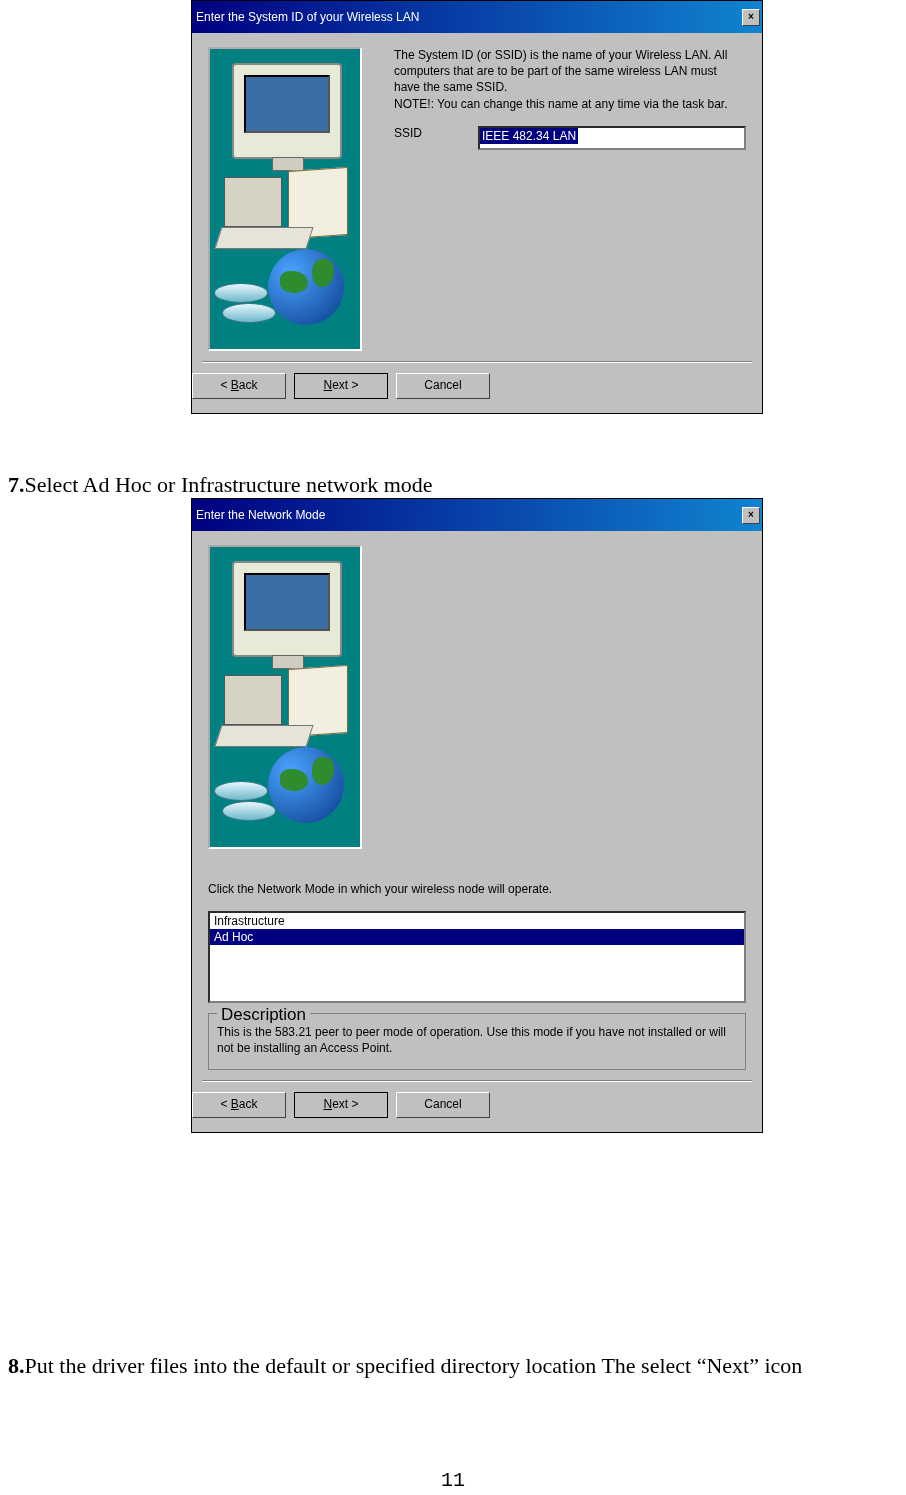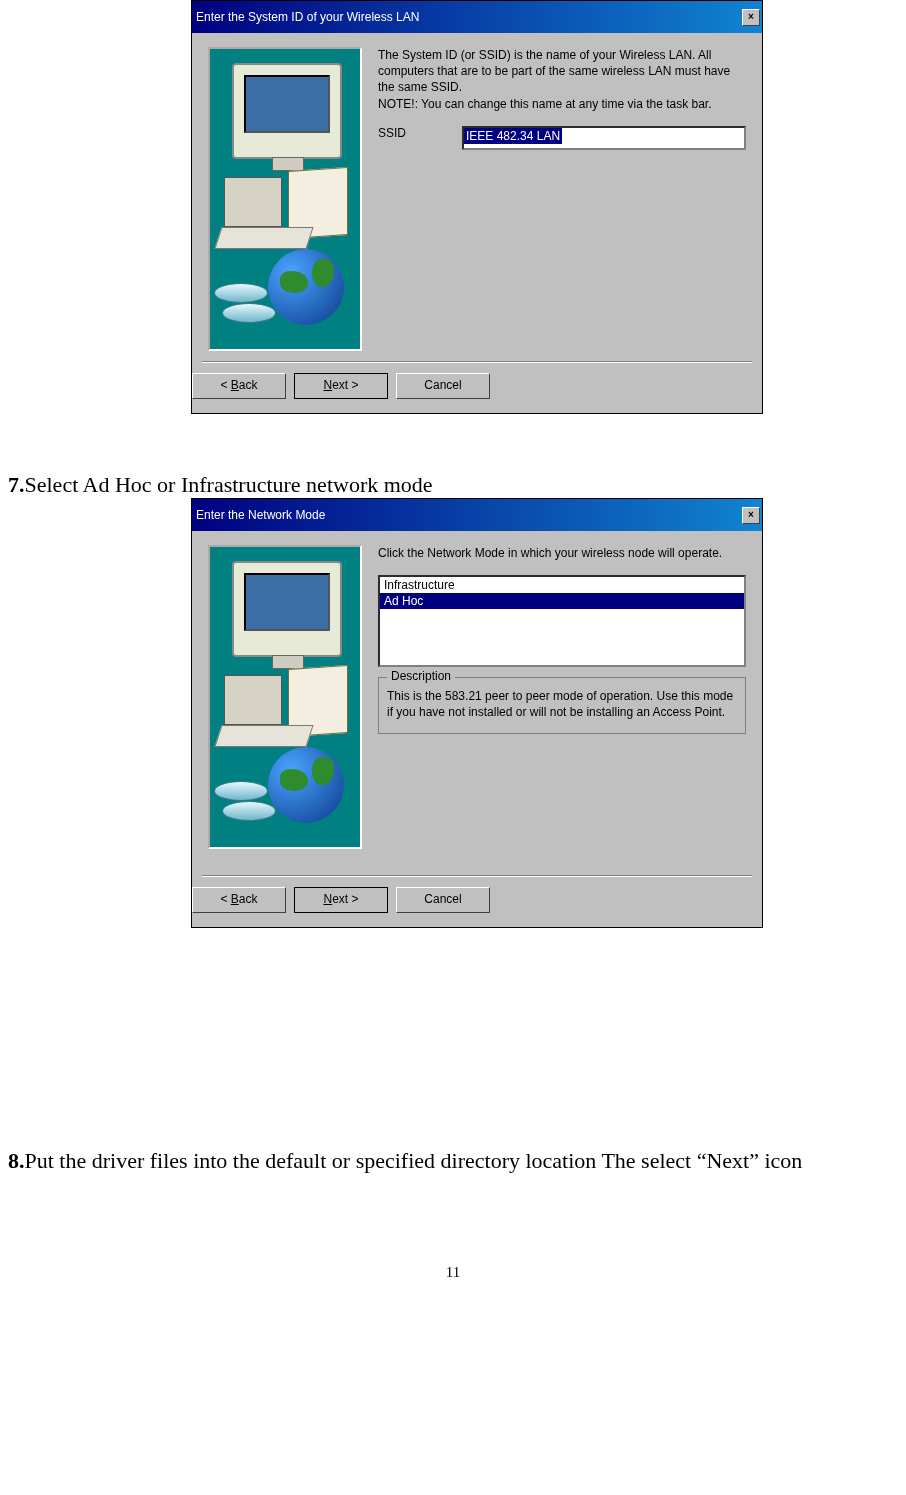--- a/index.html
+++ b/index.html
@@ -43,21 +43,21 @@
     border-right:1px solid #404040;border-bottom:1px solid #404040;
     font-family:Arial,sans-serif;
     font-size:10px;font-weight:bold;
     line-height:13px;text-align:center;
     color:#000;
     cursor:pointer;
   }
   .dlg-body{
     display:flex;
     padding:14px 16px 6px 16px;
-    gap:16px;
+    gap:32px;
     min-height:300px;
   }
   .side-graphic{
     width:150px;
     height:300px;
     background:#008080;
     border:2px inset #fff;
     position:relative;
     flex:0 0 auto;
   }
@@ -114,42 +114,42 @@
     background:#fff;border:2px inset #808080;height:88px;overflow:hidden;
     font-size:12px;
   }
   .listbox .item{padding:1px 4px;cursor:pointer;}
   .listbox .item.selected{background:#000080;color:#fff;}
 
   .group-box{
     border:1px solid #808080;margin-top:10px;padding:10px 8px 12px 8px;position:relative;
   }
   .group-box .legend{
-    position:absolute;top:-9px;left:8px;background:#c0c0c0;padding:0 4px;font-size:12px;text-align:right;
+    position:absolute;top:-9px;left:8px;background:#c0c0c0;padding:0 4px;font-size:17px;text-align:right;
   }
   .desc-text{font-size:12px;line-height:1.35;}
 
   .divider{
     border-top:1px solid #808080;border-bottom:1px solid #fff;height:0;margin:4px 10px 0 10px;
   }
   .button-row{
     display:flex;gap:8px;padding:10px 14px 14px 0;
   }
   .btn{
     width:92px;height:24px;
     background:#c0c0c0;
     border-top:1px solid #fff;border-left:1px solid #fff;
     border-right:1px solid #404040;border-bottom:1px solid #404040;
     font-family:Tahoma,Arial,sans-serif;font-size:12px;
     text-align:center;line-height:22px;cursor:pointer;
   }
   .btn.default{outline:1px solid #000;outline-offset:-1px;}
   .ul{text-decoration:underline;}
 
-  .footer-page{text-align:center;font-size:15px;margin-top:90px;}
+  .footer-page{text-align:center;font-size:20px;margin-top:90px;font-family:Liberation Mono, monospace;}
 </style>
 </head>
 <body>
 
 <div class="page">
 
   <div class="dialog">
     <div class="titlebar">
       <span>Enter the System ID of your Wireless LAN</span>
       <div class="close-btn">×</div>
@@ -185,21 +185,21 @@
 
   <p class="step-label" style="margin-top:58px;">
     <span class="step-num">7.</span><span>Select Ad Hoc or Infrastructure network mode</span>
   </p>
 
   <div class="dialog">
     <div class="titlebar">
       <span>Enter the Network Mode</span>
       <div class="close-btn">×</div>
     </div>
-    <div class="dlg-body" style="min-height:320px;">
+    <div class="dlg-body" style="min-height:320px;flex-direction:column;">
       <div class="side-graphic">
         <div class="monitor"></div>
           <div class="tower"></div>
           <div class="box"></div>
         <div class="keyboard"></div>
           <div class="globe"></div>
           <div class="disc1"></div>
           <div class="disc2"></div>
       </div>
       <div class="right-pane">

